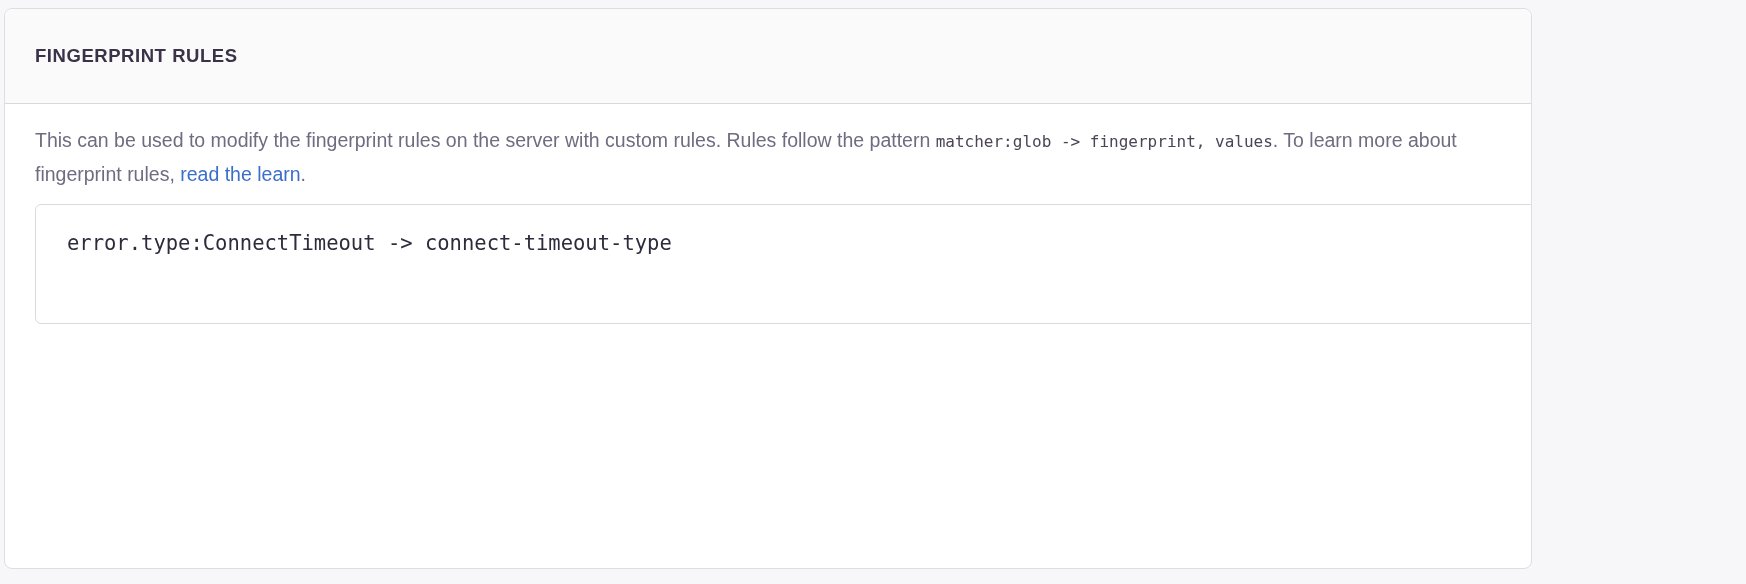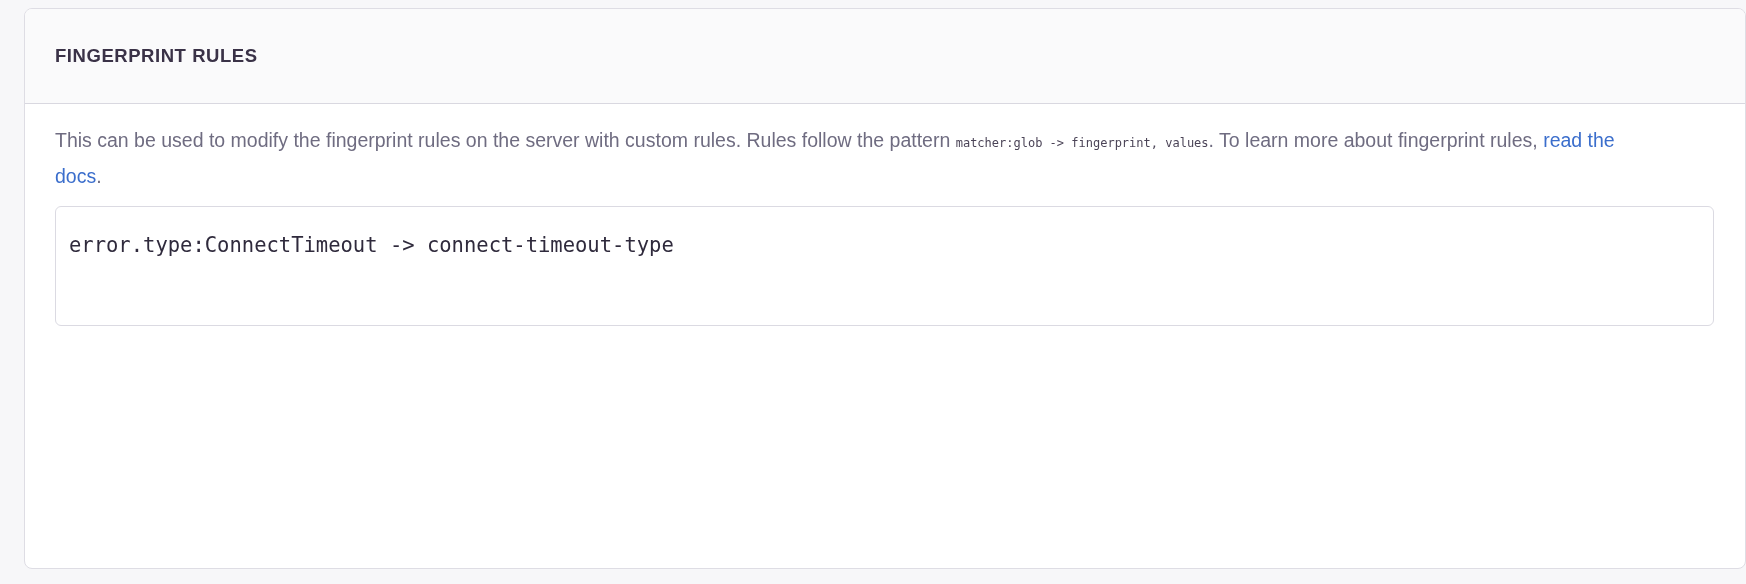--- a/index.html
+++ b/index.html
@@ -11,23 +11,23 @@
     width: 1746px;
     height: 584px;
     background: #f7f7f9;
     font-family: "Liberation Sans", sans-serif;
     -webkit-font-smoothing: antialiased;
     overflow: hidden;
   }
 
   .panel {
     position: absolute;
-    left: 24px;
+    left: 4px;
     top: 8px;
-    width: 1722px;
+    width: 1528px;
     height: 561px;
     background: #ffffff;
     border: 1px solid #dedde4;
     border-radius: 8px;
     box-sizing: border-box;
     overflow: hidden;
   }
 
   .panel-header {
     height: 95px;
@@ -57,21 +57,21 @@
     font-size: 19.5px;
     line-height: 33px;
     color: #6f6c81;
     max-width: 1595px;
     margin: 0 0 13px 0;
     font-family: "Liberation Sans", sans-serif;
   }
 
   .description code {
     font-family: "DejaVu Sans Mono", "Liberation Mono", monospace;
-    font-size: 12px;
+    font-size: 16px;
     color: #4b4457;
     letter-spacing: 0px;
     white-space: nowrap;
   }
 
   .description a {
     color: #3b6ecc;
     text-decoration: none;
   }
 
@@ -94,21 +94,21 @@
   }
 
   .rules-input {
     display: block;
     width: 1659px;
     height: 120px;
     box-sizing: border-box;
     border: 1px solid #dbdae2;
     border-radius: 6px;
     background: #ffffff;
-    padding: 22px 0 0 13px;
+    padding: 22px 0 0 31px;
     font-family: "DejaVu Sans Mono", "Liberation Mono", monospace;
     font-size: 20.5px;
     line-height: 33px;
     color: #2f2a3c;
     resize: none;
     outline: none;
     overflow: hidden;
     white-space: pre;
   }
 </style>
@@ -116,19 +116,19 @@
 <body>
 
 <div class="panel">
 
   <div class="panel-header">
     <div class="panel-title">FINGERPRINT RULES</div>
   </div>
 
   <div class="panel-body">
 
-    <p class="description"><span>This can be used to modify the fingerprint rules on the server with custom rules. Rules follow the pattern </span><code>matcher:glob -&gt; fingerprint, values</code><span>. To learn more about fingerprint rules, </span><a href="#">read the docs</a><span>.</span></p>
+    <p class="description"><span>This can be used to modify the fingerprint rules on the server with custom rules. Rules follow the pattern </span><code>matcher:glob -&gt; fingerprint, values</code><span>. To learn more about fingerprint rules, </span><a href="#">read the learn</a><span>.</span></p>
 
 
     <textarea class="rules-input" spellcheck="false" placeholder="" style="">error.type:ConnectTimeout -&gt; connect-timeout-type</textarea>
 
   </div>
 </div>
 
 </body></html>

